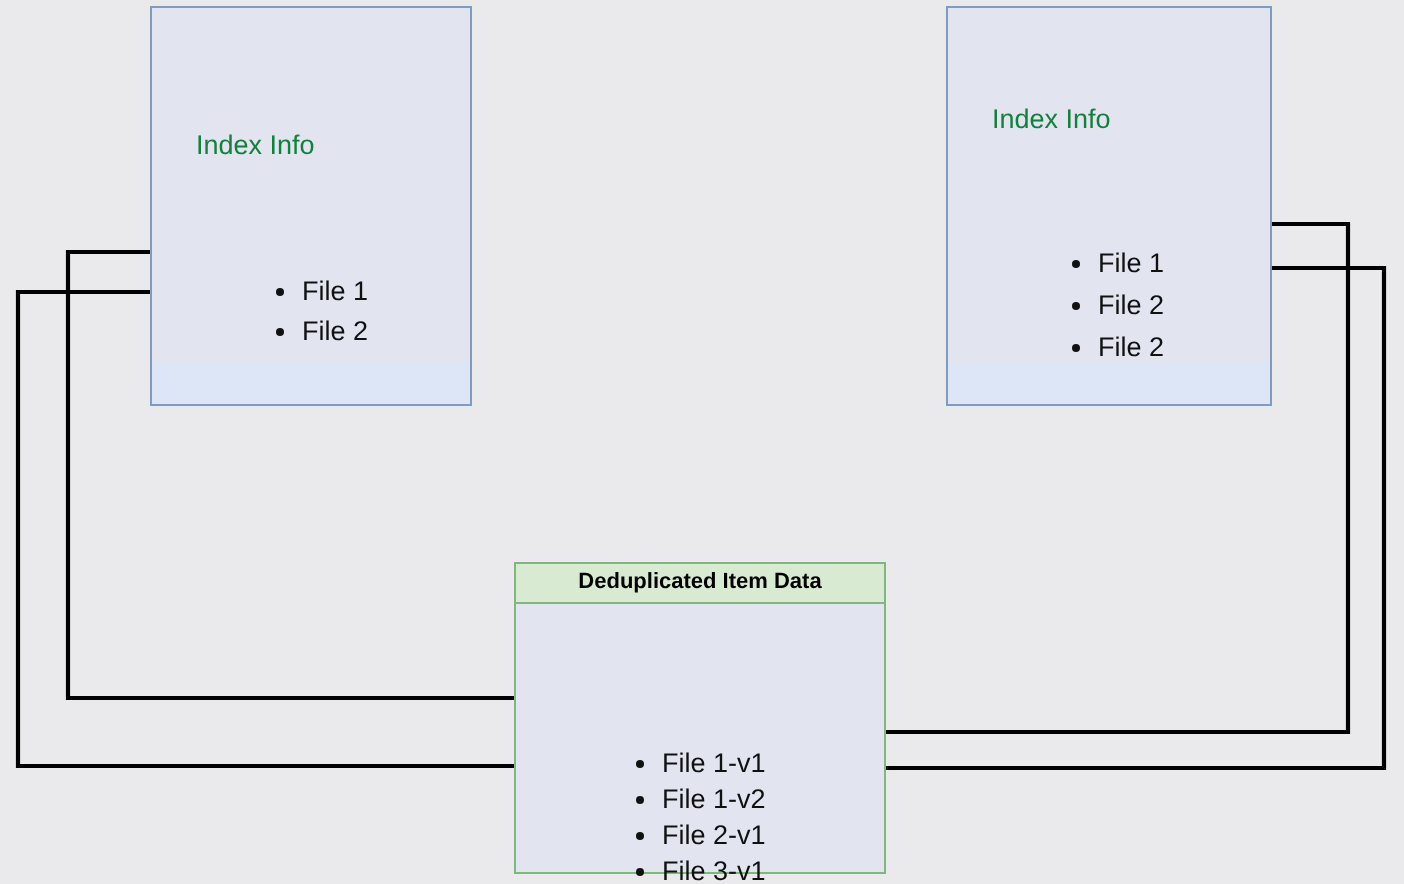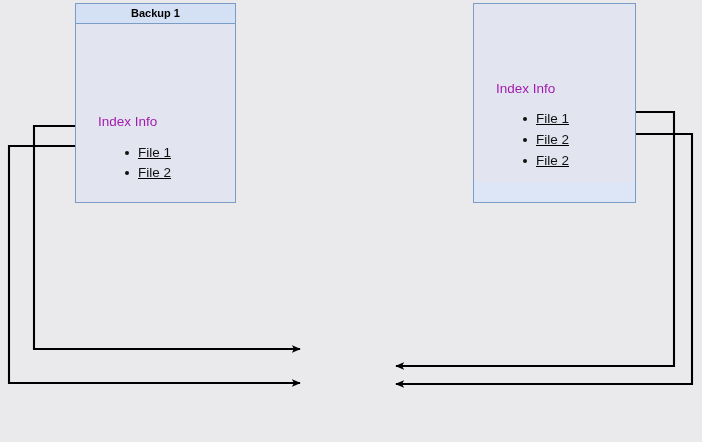--- a/index.html
+++ b/index.html
@@ -24,24 +24,24 @@
   
   .node.blue{border:1.6px solid #7a9cc6;background:#dce6f6;}
   .node.blue .hdr{background:#d4e1f5;border-bottom:1.6px solid #7a9cc6;}
   .node.blue .body{background:#e2e4f0;height:calc(100% - 20px);}
 
   
   .node.green{border:1.6px solid #7fb77e;background:#d9ead3;}
   .node.green .hdr{background:#d9ead3;border-bottom:1.6px solid #7fb77e;}
   .node.green .body{background:#e2e4f0;height:calc(100% - 20px);}
 
-  .idxlabel{position:absolute;font-size:13.5px;color:#a21caf;white-space:nowrap;margin-top:29px;}
+  .idxlabel{position:absolute;font-size:13.5px;color:#15803d;white-space:nowrap;}
 
   ul.filelist{
-    position:absolute;margin:1px;padding:0;list-style:none;text-decoration:underline;
+    position:absolute;margin:14px;padding:0;list-style:none;
   }
   ul.filelist li{
     position:relative;
     font-size:13.5px;color:#111;white-space:nowrap;
     padding-left:13px;
   }
   ul.filelist li::before{
     content:"";position:absolute;left:0;top:50%;
     width:4px;height:4px;margin-top:-2px;border-radius:50%;
     background:#111;
@@ -77,35 +77,45 @@
     <path d="M120,126 L34,126 L34,349 L300,349" fill="none" stroke="#000" stroke-width="2.1" marker-end="url(#ah)"></path>
 
     <path d="M120,146 L9,146 L9,383 L300,383" fill="none" stroke="#000" stroke-width="2.1" marker-end="url(#ah)"></path>
 
     <path d="M595,112 L674,112 L674,366 L396,366" fill="none" stroke="#000" stroke-width="2.1" marker-end="url(#ah)"></path>
 
     <path d="M588,134 L692,134 L692,384 L396,384" fill="none" stroke="#000" stroke-width="2.1" marker-end="url(#ah)"></path>
   </svg>
 
   <div class="node blue" id="backup1">
-    <div class="hdr">Backup 1</div>
     <div class="body">
       <div class="idxlabel">Index Info</div>
       <ul class="filelist">
         <li>File 1</li>
         <li>File 2</li>
       </ul>
     </div>
   </div>
 
   <div class="node blue" id="backup2">
     <div class="body">
       <div class="idxlabel">Index Info</div>
       <ul class="filelist">
         <li>File 1</li>
         <li>File 2</li>
         <li>File 2</li>
       </ul>
     </div>
   </div>
 
+  <div class="node green" id="dedup">
+    <div class="hdr">Deduplicated Item Data</div>
+    <div class="body">
+      <ul class="filelist">
+        <li>File 1-v1</li>
+        <li>File 1-v2</li>
+        <li>File 2-v1</li>
+        <li>File 3-v1</li>
+      </ul>
+    </div>
+  </div>
 
 </div>
 
 </body></html>

